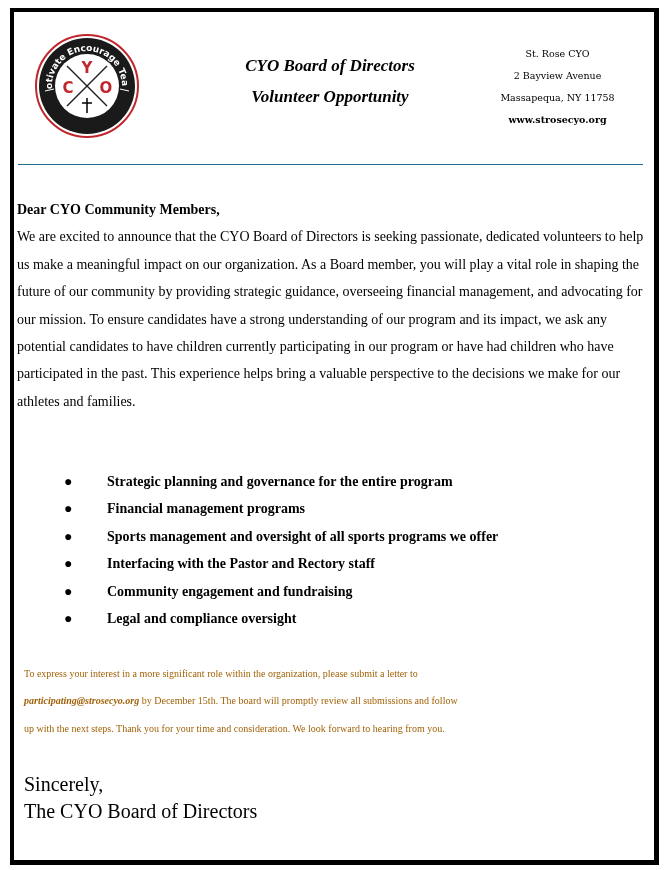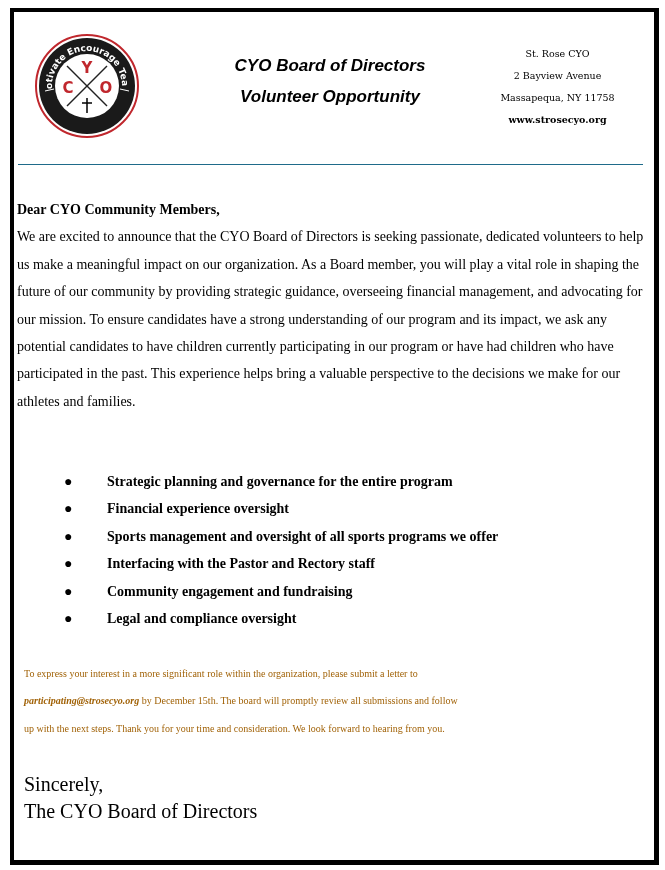--- a/index.html
+++ b/index.html
@@ -5,21 +5,21 @@
   html, body { margin: 0; padding: 0; background: #ffffff; }
   body { width: 665px; height: 870px; position: relative; overflow: hidden; }
   .frame {
     position: absolute; left: 10px; top: 8px; width: 640px; height: 848px;
     border: 4px solid #000; border-right-width: 5px; border-bottom-width: 5px;
     background: #fff;
   }
   .logo { position: absolute; left: 34px; top: 33px; width: 106px; height: 106px; }
   .title-block {
     position: absolute; left: 200px; top: 50px; width: 260px; text-align: center;
-    font-family: Liberation Sans, sans-serif; font-style: italic; font-weight: bold;
+    font-family: Liberation Serif, serif; font-style: italic; font-weight: bold;
     font-size: 17px; line-height: 31px; color: #000;
   }
   .address {
     position: absolute; left: 485px; top: 43px; width: 145px; text-align: center;
     font-family: "DejaVu Serif", serif; font-size: 9.5px; line-height: 22px; color: #000;
   }
   .address .web { font-weight: bold; }
   .divider {
     position: absolute; left: 18px; top: 164px; width: 625px; height: 1px; background: #1f6b8a;
   }
@@ -93,21 +93,21 @@
   <div class="line">us make a meaningful impact on our organization. As a Board member, you will play a vital role in shaping the</div>
   <div class="line">future of our community by providing strategic guidance, overseeing financial management, and advocating for</div>
   <div class="line">our mission. To ensure candidates have a strong understanding of our program and its impact, we ask any</div>
   <div class="line">potential candidates to have children currently participating in our program or have had children who have</div>
   <div class="line">participated in the past. This experience helps bring a valuable perspective to the decisions we make for our</div>
   <div class="line">athletes and families.</div>
 </div>
 
 <ul class="bullets">
   <li><span class="bullet-dot">●</span><span>Strategic planning and governance for the entire program</span></li>
-  <li><span class="bullet-dot">●</span><span>Financial experience oversight</span></li>
+  <li><span class="bullet-dot">●</span><span>Financial management programs</span></li>
   <li><span class="bullet-dot">●</span><span>Sports management and oversight of all sports programs we offer</span></li>
   <li><span class="bullet-dot">●</span><span>Interfacing with the Pastor and Rectory staff</span></li>
   <li><span class="bullet-dot">●</span><span>Community engagement and fundraising</span></li>
   <li><span class="bullet-dot">●</span><span>Legal and compliance oversight</span></li>
 </ul>
 
 <div class="closing">
   <div class="line">To express your interest in a more significant role within the organization, please submit a letter to</div>
   <div class="line"><span class="email">participating@strosecyo.org</span><span> by December 15th. The board will promptly review all submissions and follow</span></div>
   <div class="line">up with the next steps. Thank you for your time and consideration. We look forward to hearing from you.</div>

